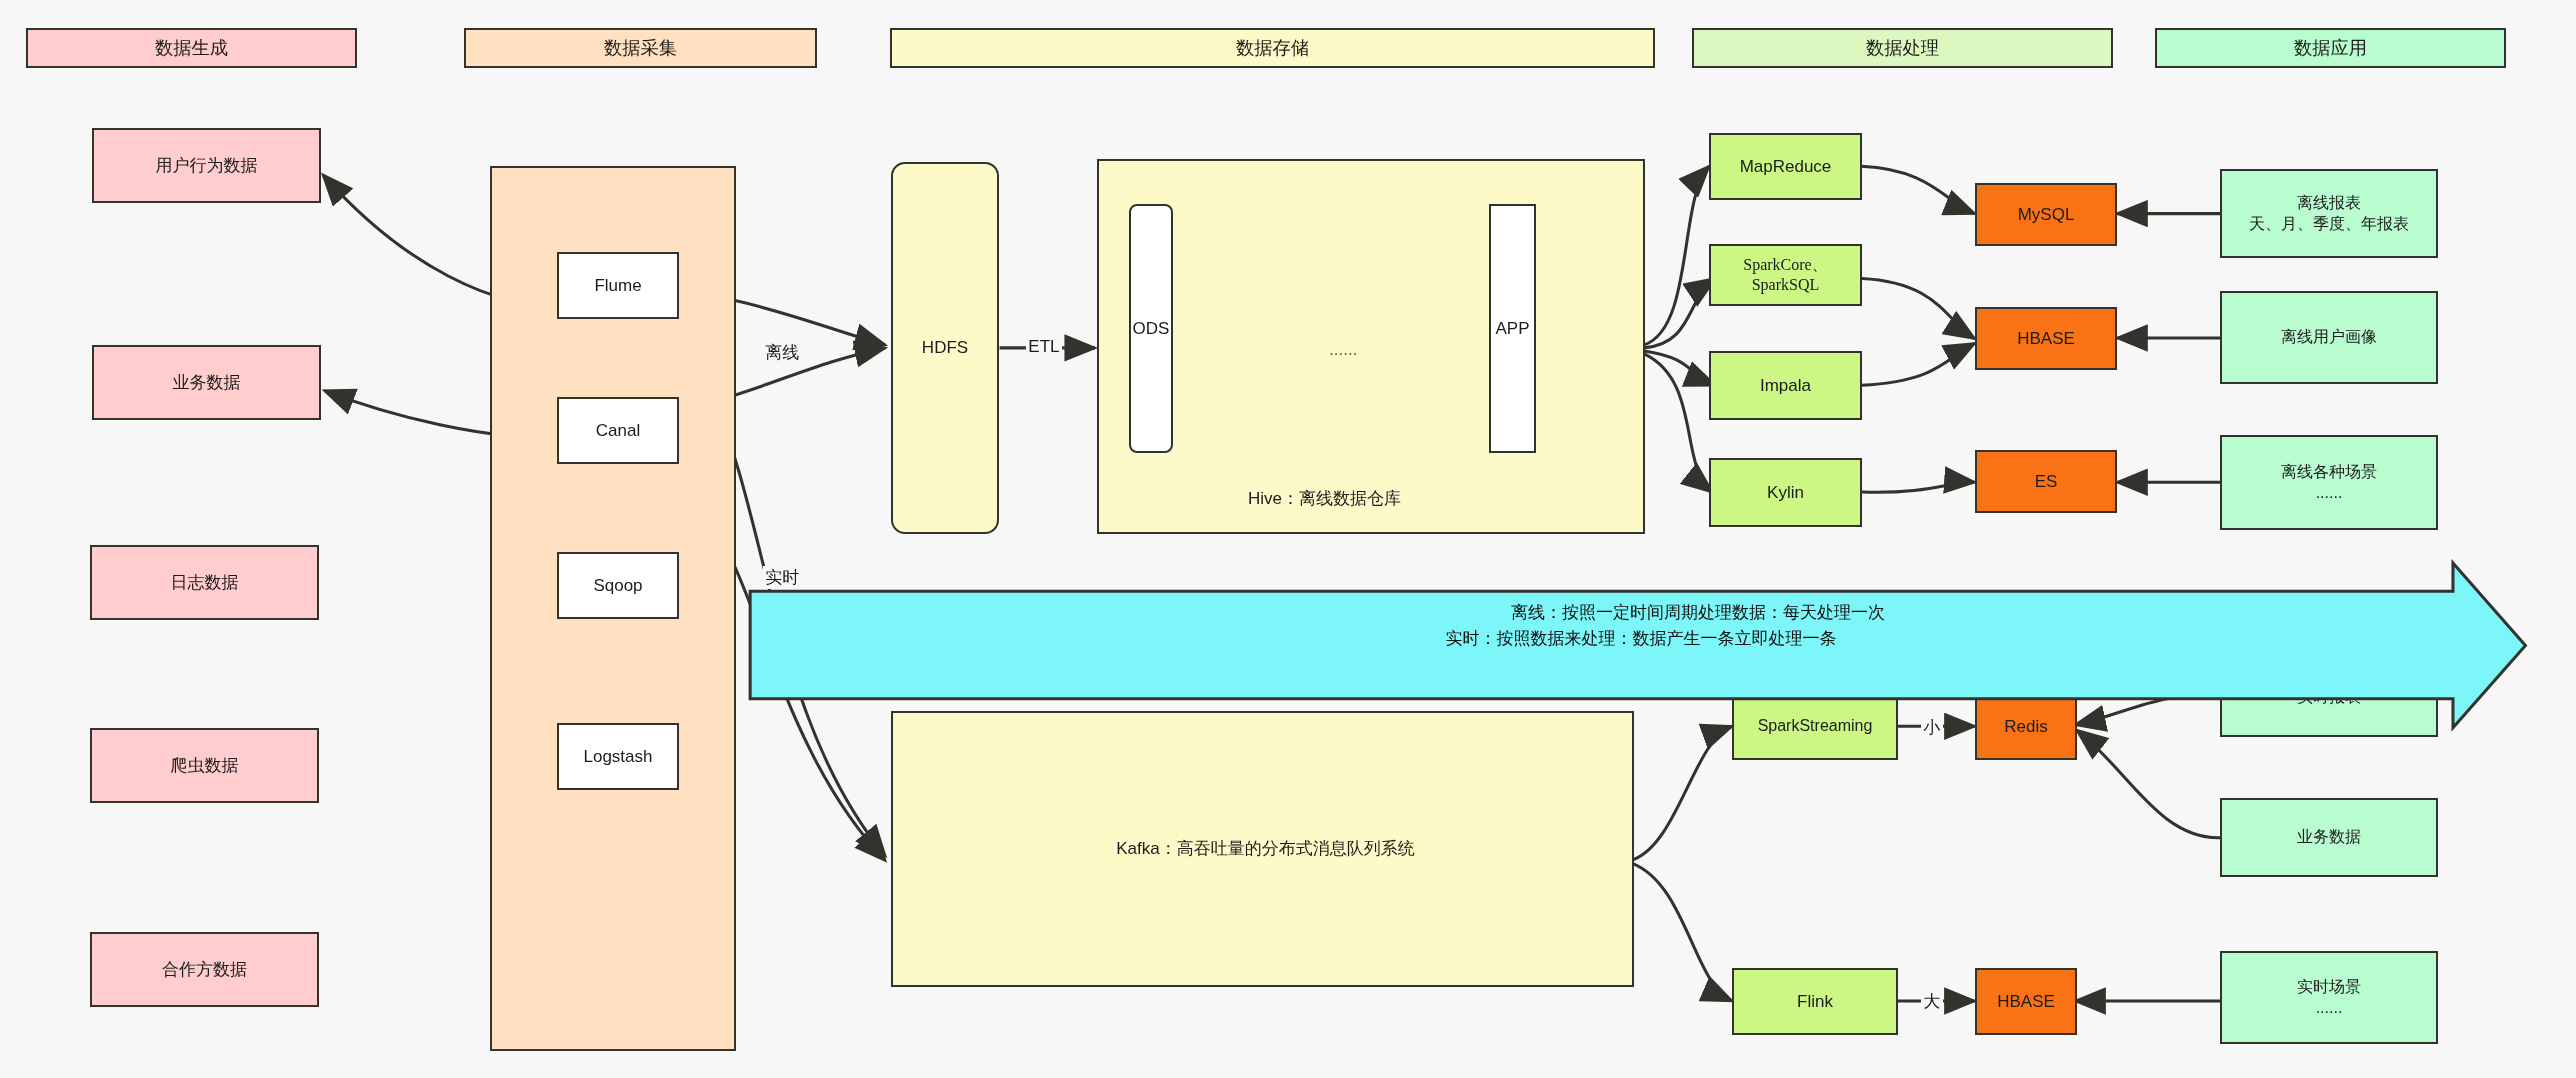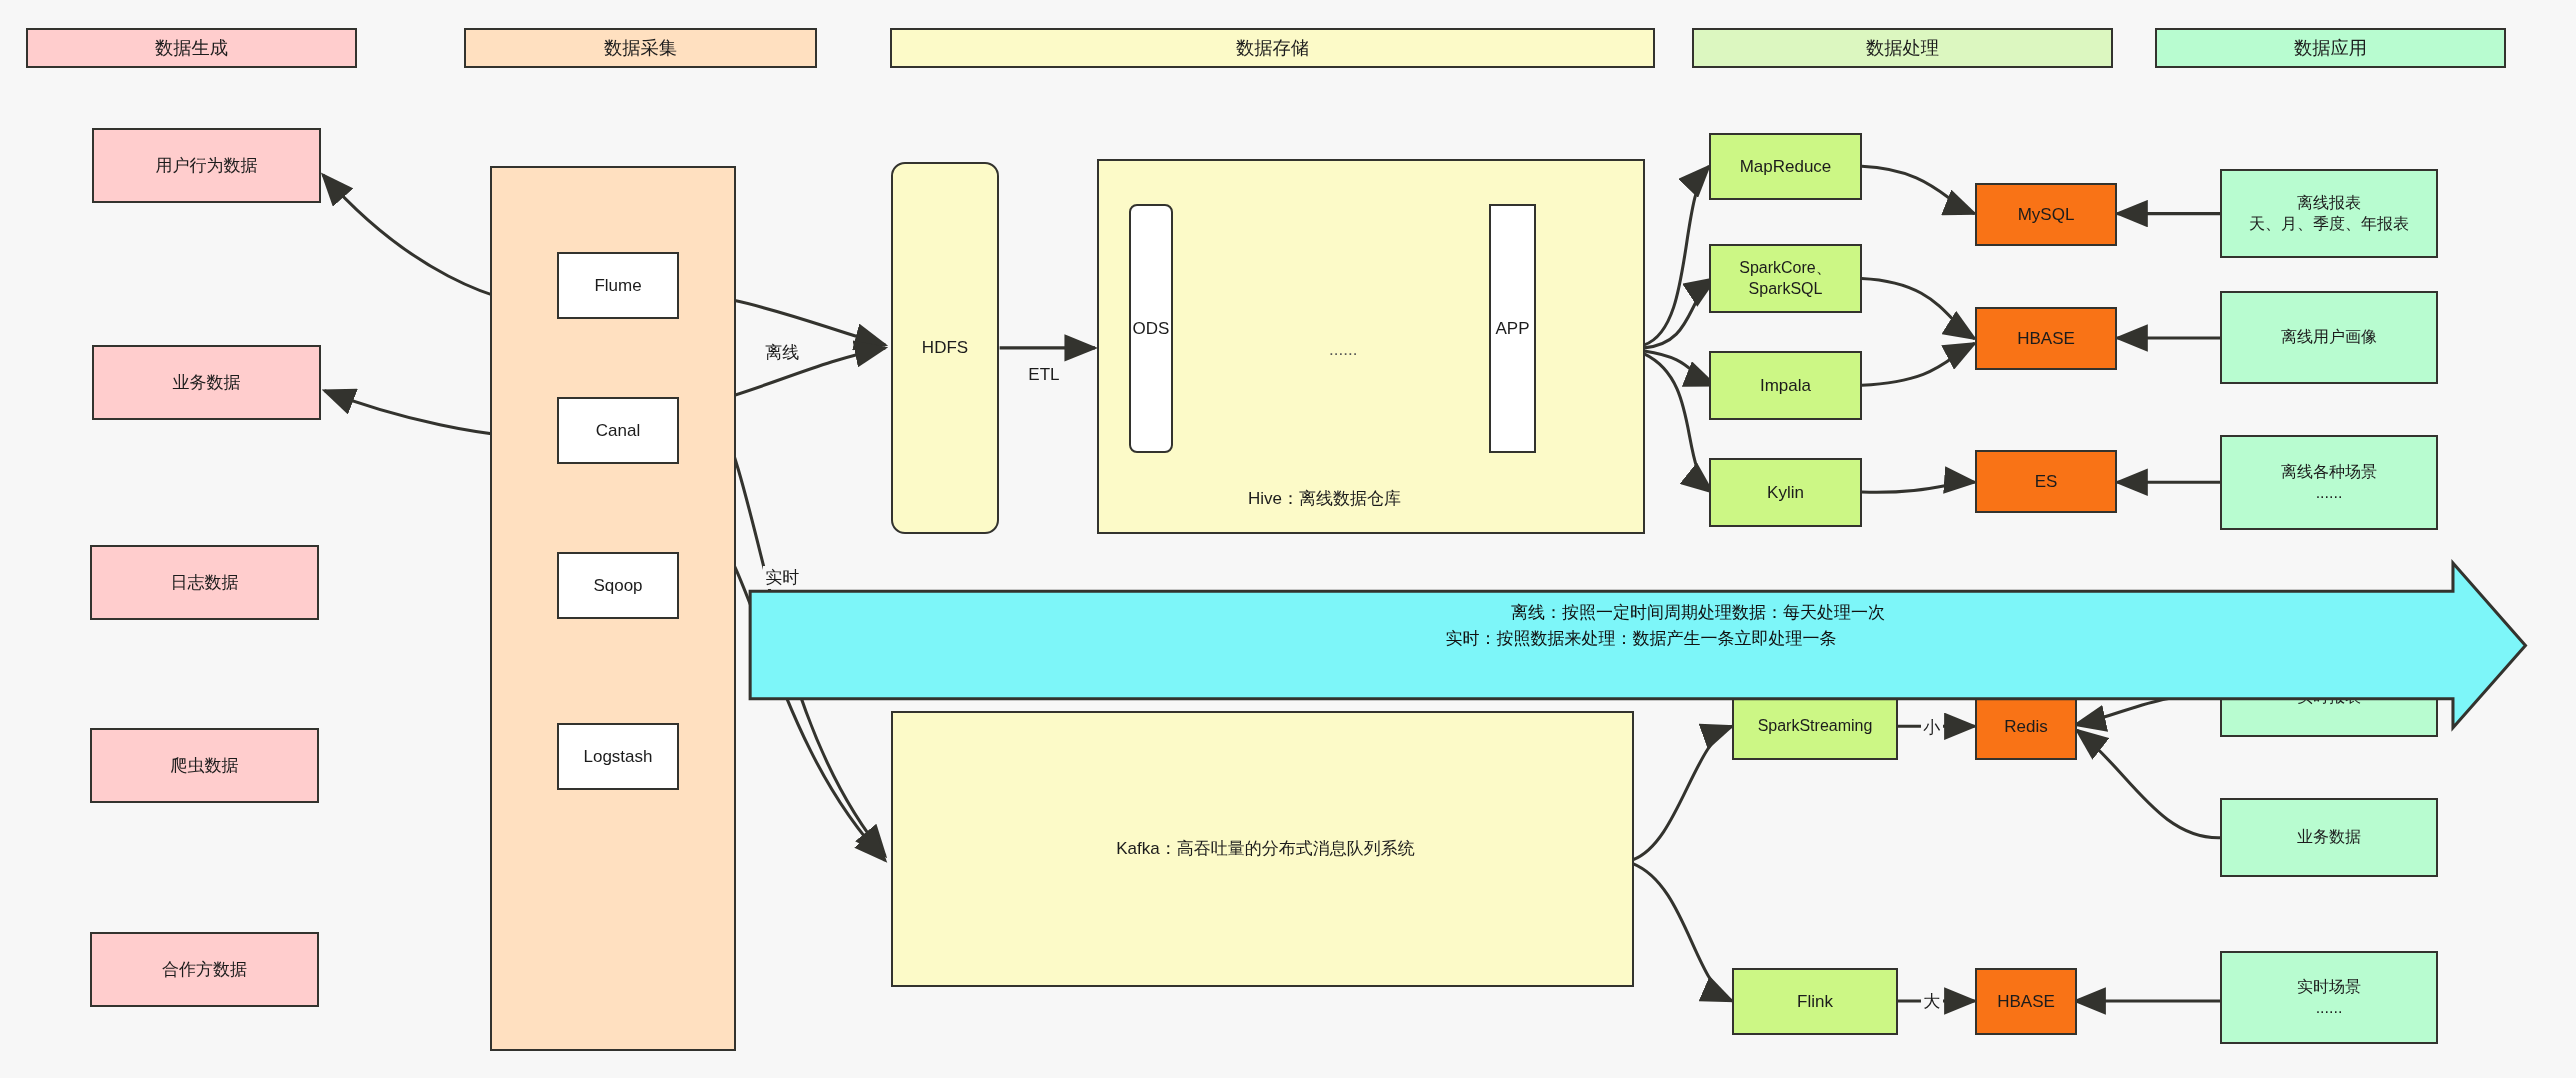--- a/index.html
+++ b/index.html
@@ -112,21 +112,21 @@
 
   <div class="node yellow" style="left:1097px;top:159px;width:548px;height:375px;"></div>
   <div class="node white" style="left:1129px;top:204px;width:44px;height:249px;font-size:17px;border-radius:8px;">ODS</div>
   <div class="node white" style="left:1489px;top:204px;width:47px;height:249px;font-size:17px;">APP</div>
   <div class="dots" style="left:1326px;top:340px;">......</div>
   <div class="grouplabel" style="left:1248px;top:487px;">Hive：离线数据仓库</div>
 
   <div class="node yellow" style="left:891px;top:711px;width:743px;height:276px;font-size:17px;padding-left:6px;">Kafka：高吞吐量的分布式消息队列系统</div>
 
   <div class="node limegreen" style="left:1709px;top:133px;width:153px;height:67px;font-size:17px;">MapReduce</div>
-  <div class="node limegreen" style="left:1709px;top:244px;width:153px;height:69px;font-size:16px;">SparkCore、
+  <div class="node limegreen" style="left:1709px;top:244px;width:153px;height:62px;font-size:16px;font-family:Liberation Serif, serif;">SparkCore、
 SparkSQL</div>
   <div class="node limegreen" style="left:1709px;top:351px;width:153px;height:69px;font-size:17px;">Impala</div>
   <div class="node limegreen" style="left:1709px;top:458px;width:153px;height:69px;font-size:17px;">Kylin</div>
 
   <div class="node cyan" style="left:1975px;top:183px;width:142px;height:63px;font-size:17px;">MySQL</div>
   <div class="node cyan" style="left:1975px;top:307px;width:142px;height:63px;font-size:17px;">HBASE</div>
   <div class="node cyan" style="left:1975px;top:450px;width:142px;height:63px;font-size:17px;">ES</div>
 
   <div class="node mintgreen" style="left:2220px;top:169px;width:218px;height:89px;font-size:16px;">离线报表
 天、月、季度、年报表</div>
@@ -140,21 +140,21 @@
   <div class="node cyan" style="left:1975px;top:693px;width:102px;height:67px;font-size:17px;">Redis</div>
   <div class="node cyan" style="left:1975px;top:968px;width:102px;height:67px;font-size:17px;">HBASE</div>
 
   <div class="node mintgreen" style="left:2220px;top:658px;width:218px;height:79px;font-size:16px;">实时报表</div>
   <div class="node mintgreen" style="left:2220px;top:798px;width:218px;height:79px;font-size:16px;">业务数据</div>
   <div class="node mintgreen" style="left:2220px;top:951px;width:218px;height:93px;font-size:16px;">实时场景
 ......</div>
 
   <div class="edgelabel" style="left:763px;top:309px;margin-top:32px;">离线</div>
   <div class="edgelabel" style="left:763px;top:566px;">实时</div>
-  <div class="edgelabel" style="left:1026px;top:337px;background:#f7f7f7;margin-top:28px;">ETL</div>
+  <div class="edgelabel" style="left:1026px;top:337px;background:#f7f7f7;">ETL</div>
   <div class="edgelabel" style="left:1921px;top:716px;">小</div>
   <div class="edgelabel" style="left:1921px;top:990px;">大</div>
 
   <svg class="edges" style="pointer-events:none;" viewBox="0 0 3376 1413" xmlns="http://www.w3.org/2000/svg">
     <path d="M983,775 L3215,775 L3215,738 L3310,846 L3215,954 L3215,916 L983,916 Z" fill="#7df6f9" stroke="#33332e" stroke-width="4"></path>
   </svg>
   <div class="bannertext" style="left:1408px;top:601px;width:580px;">离线：按照一定时间周期处理数据：每天处理一次</div>
   <div class="bannertext" style="left:1351px;top:627px;width:580px;">实时：按照数据来处理：数据产生一条立即处理一条</div>
 
 </div>

